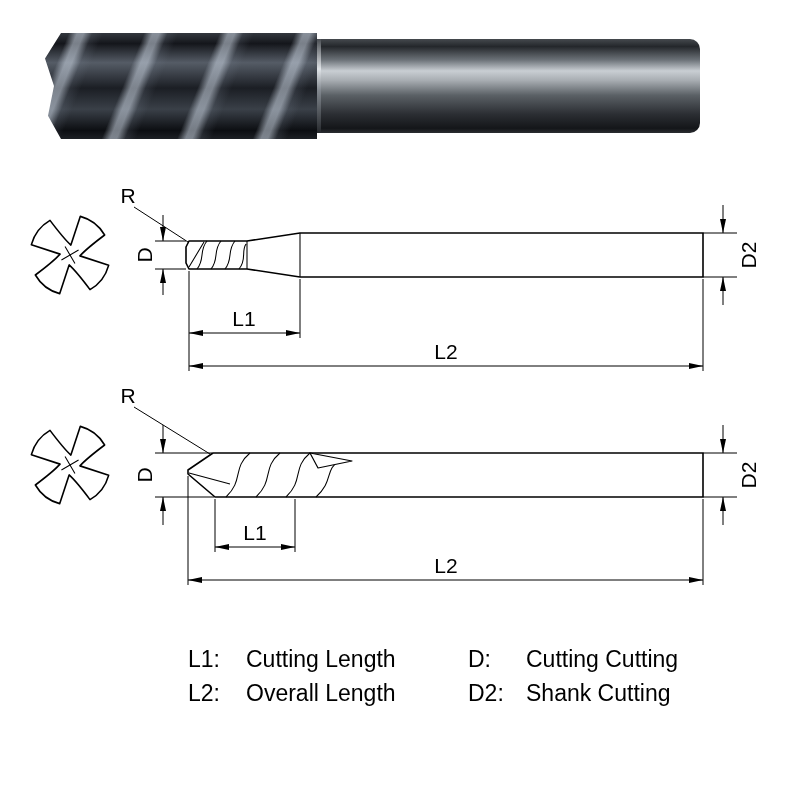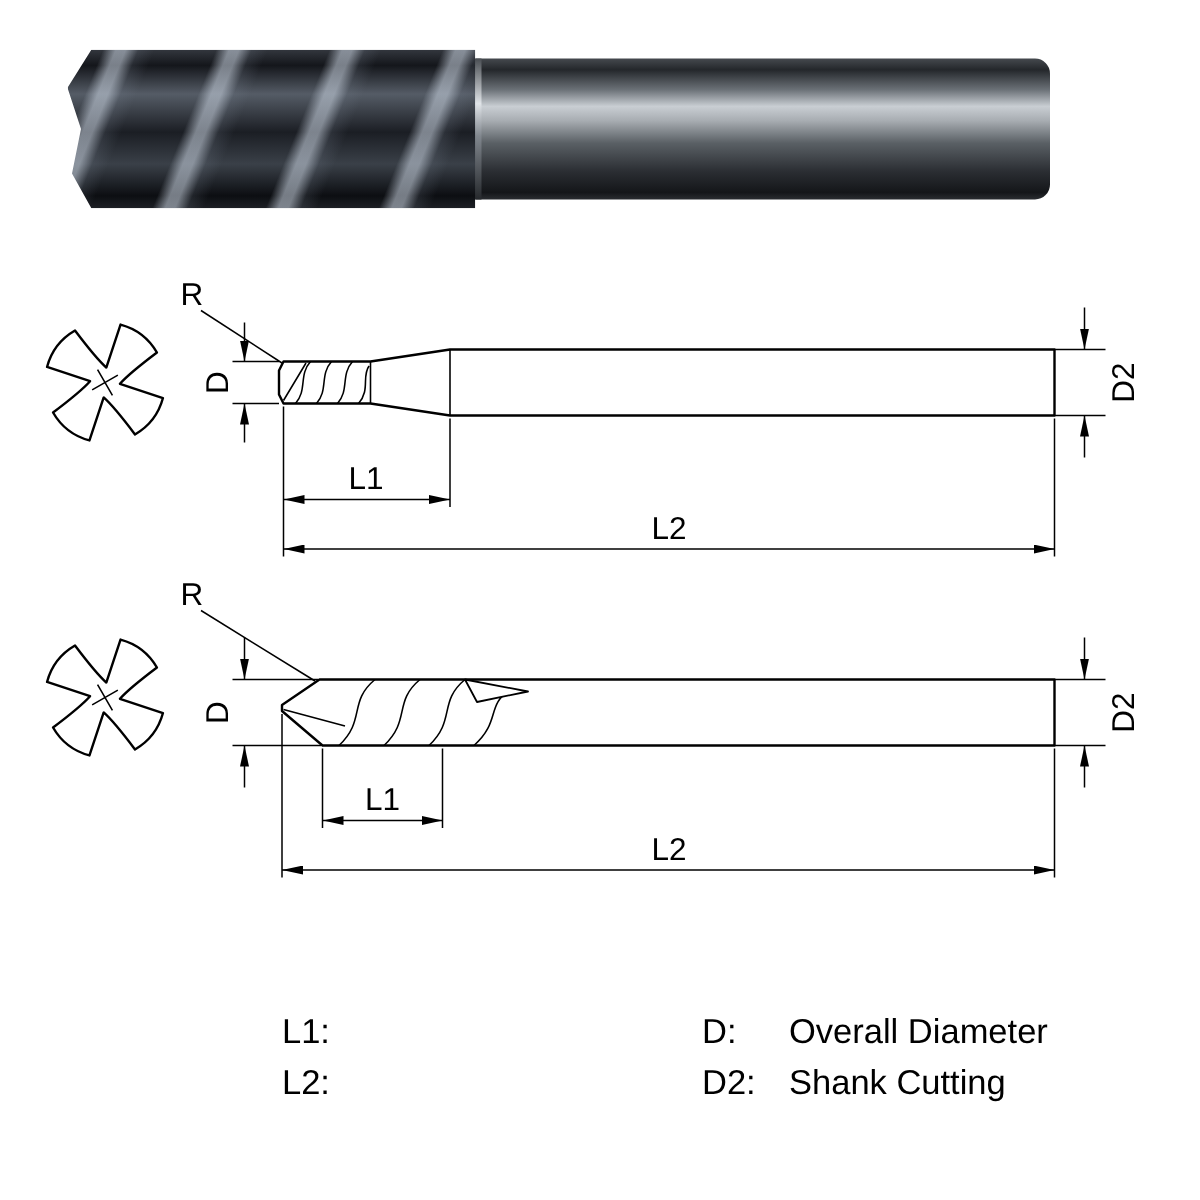--- a/index.html
+++ b/index.html
@@ -26,21 +26,21 @@
         #3a4048 72%,#0c0e12 92%,#1d2025 100%);}
 
   
   svg.drawings{position:absolute;left:0;top:170px;}
   .outline{fill:#ffffff;stroke:#000;stroke-width:1.6;stroke-linejoin:round;}
   .thin{fill:none;stroke:#000;stroke-width:1.05;}
   .dim{fill:none;stroke:#000;stroke-width:1;}
   svg text{font-size:21px;fill:#000;font-family:"Liberation Sans",sans-serif;}
 
   
-  .legend{position:absolute;left:188px;top:674px;display:grid;
+  .legend{position:absolute;left:188px;top:646px;display:grid;
           grid-template-columns:280px 300px;row-gap:7px;font-size:23px;}
   .legend-item{display:flex;align-items:baseline;}
   .legend-sym{width:58px;flex:0 0 58px;}
 </style>
 </head>
 <body>
 
 <div class="canvas">
 
   <div class="photo">
@@ -152,27 +152,29 @@
         <path class="dim" d="M 188 306 L 188 415 M 703 329 L 703 415"></path>
         <line class="dim" x1="188" y1="410" x2="703" y2="410" marker-start="url(#arr)" marker-end="url(#arr)"></line>
         <text x="446" y="403" text-anchor="middle">L2</text>
       </g>
     </g>
   </svg>
 
   <div class="legend">
     <div class="legend-item">
       <span class="legend-sym">L1:</span>
+      <span>Cutting Length</span>
     </div>
     <div class="legend-item">
       <span class="legend-sym">D:</span>
-      <span>Overall Diameter</span>
+      <span>Cutting Cutting</span>
     </div>
     <div class="legend-item">
       <span class="legend-sym">L2:</span>
+      <span>Overall Length</span>
     </div>
     <div class="legend-item">
       <span class="legend-sym">D2:</span>
       <span>Shank Cutting</span>
     </div>
   </div>
 
 </div>
 
 </body></html>

